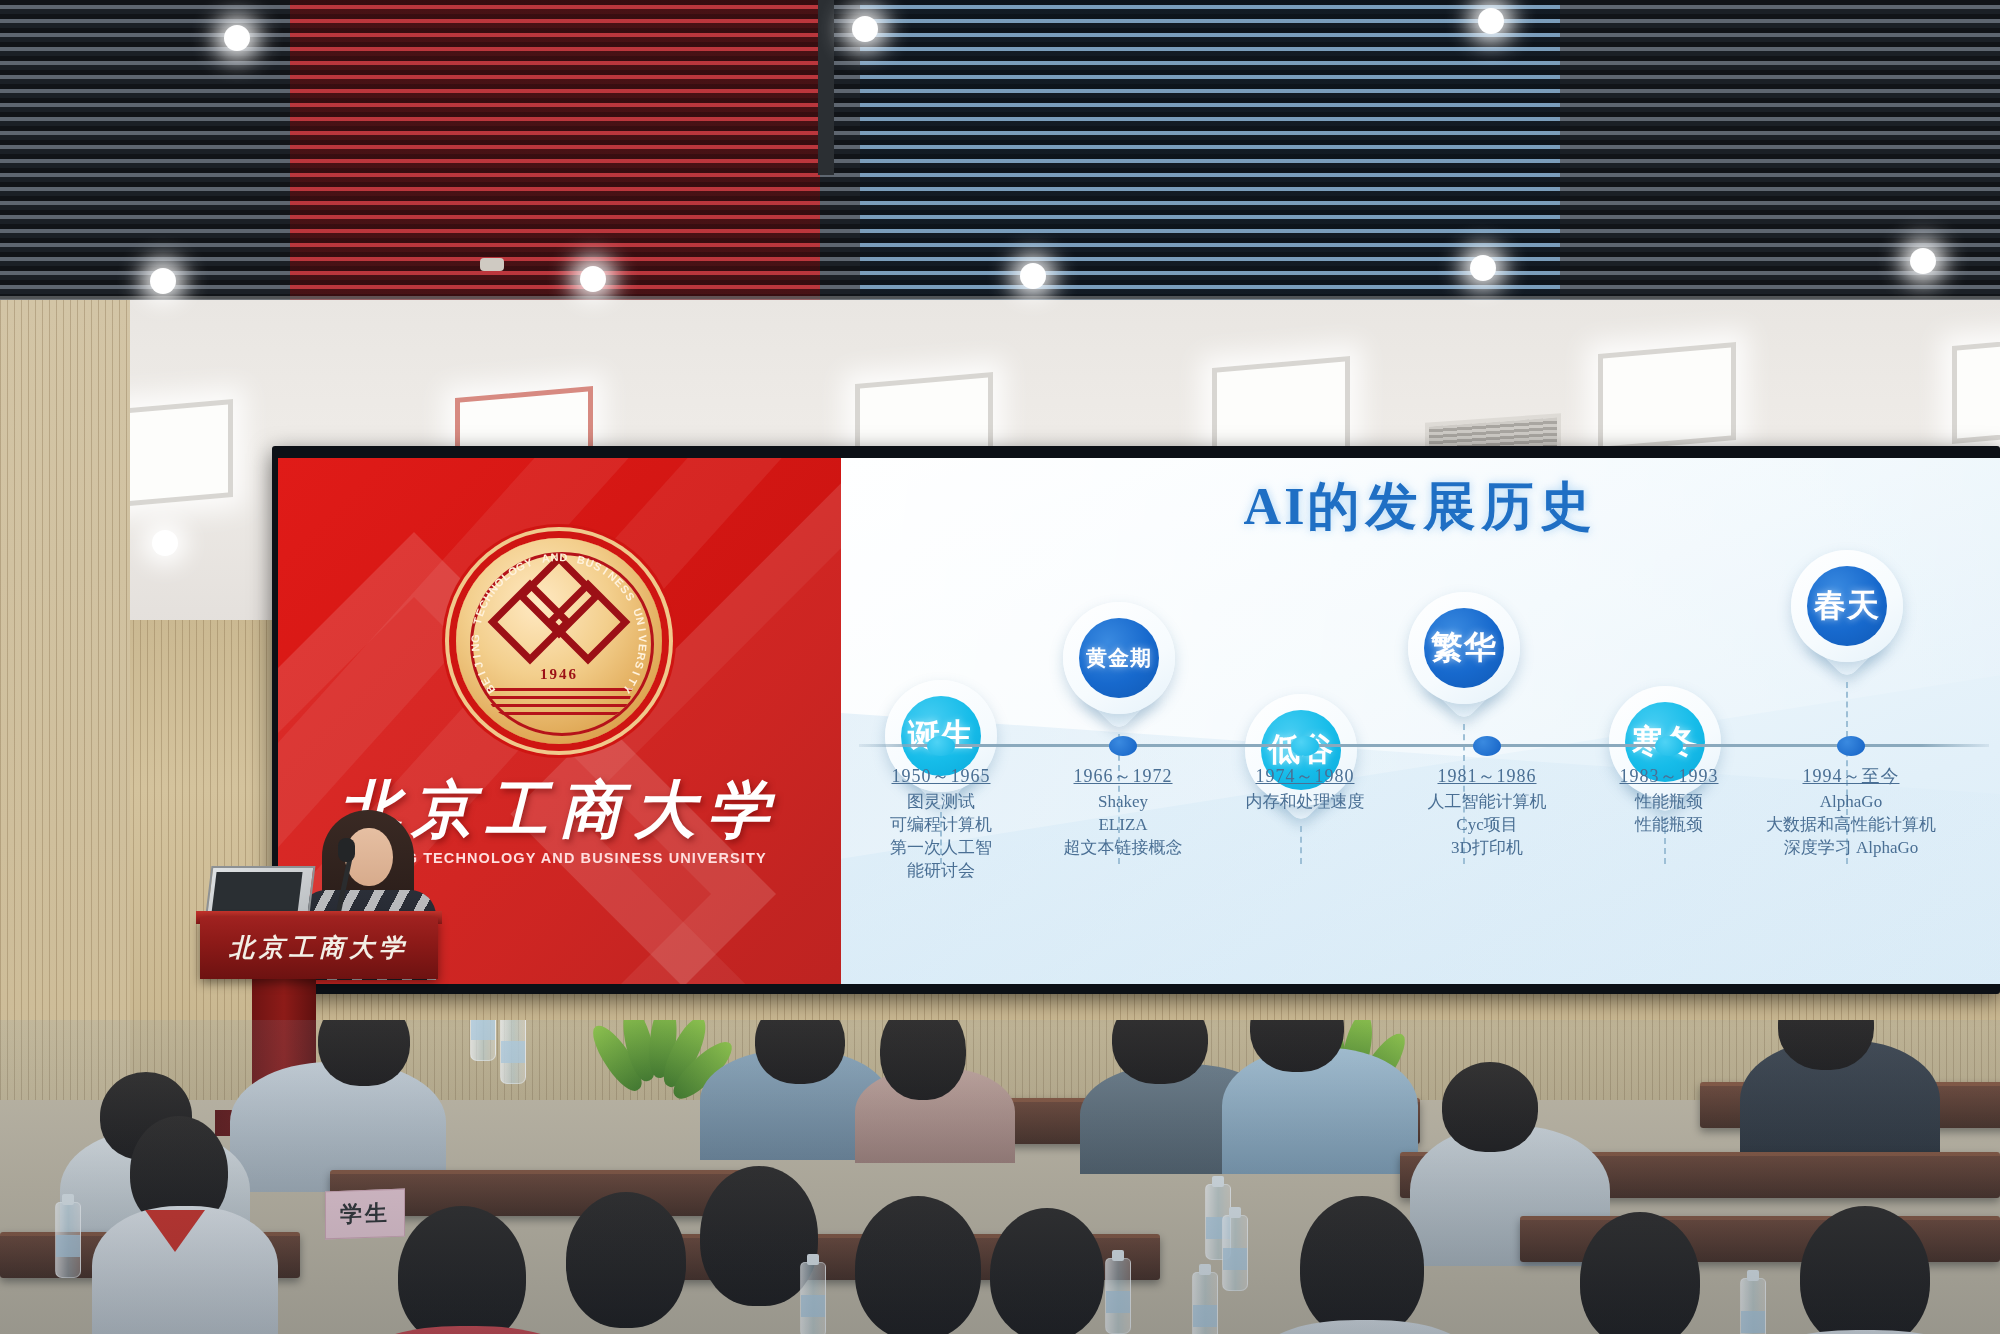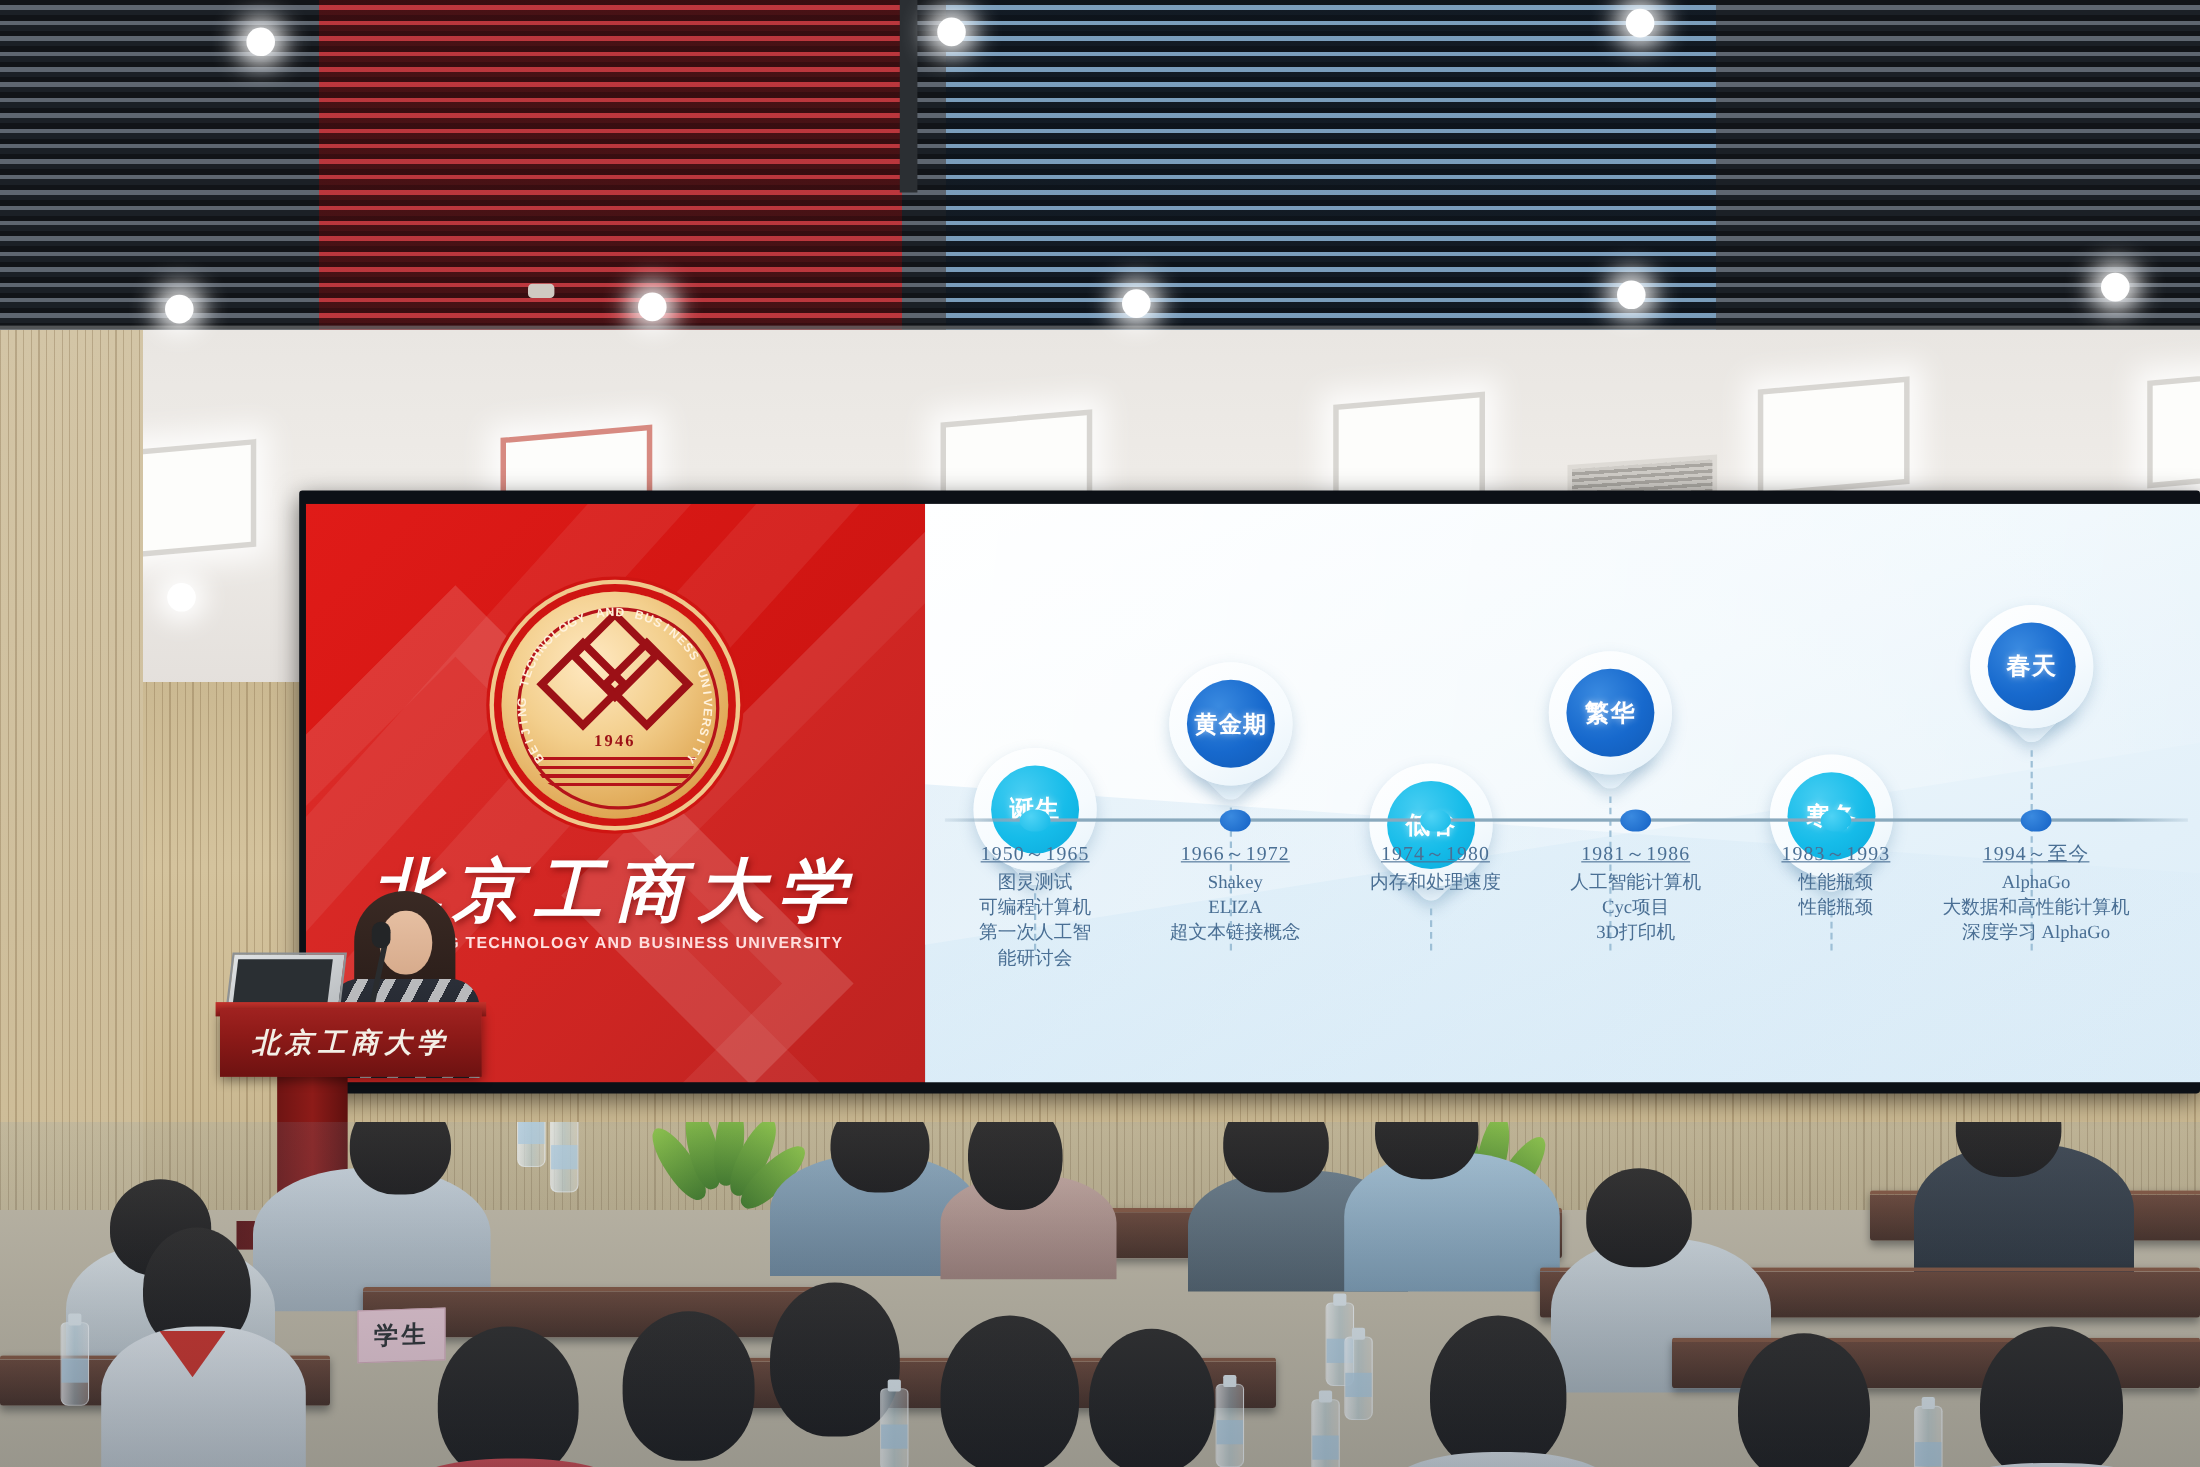--- a/index.html
+++ b/index.html
@@ -99,21 +99,21 @@
     background:linear-gradient(150deg,#fbfdff,#e9f4fb);
     transform:rotate(45deg);border-radius:0 0 12px 0;
     box-shadow:6px 6px 12px rgba(80,130,170,.22);}
   .pin .dot{position:absolute;left:16px;top:16px;width:80px;height:80px;border-radius:50%;
     display:flex;align-items:center;justify-content:center;
     color:#ffffff;font-family:"Liberation Serif",serif;font-weight:700;
     letter-spacing:1px;text-shadow:0 0 7px rgba(255,255,255,.55);}
   .pin.light .dot{background:radial-gradient(circle at 36% 30%,#46cdf2 0%,#16bce9 55%,#0aa9db 100%);}
   .pin.dark  .dot{background:radial-gradient(circle at 36% 30%,#3a8ae0 0%,#1769cd 55%,#1059b5 100%);}
   .pin .dot.s3{font-size:21px;}
-  .pin .dot.s2{font-size:22px;text-align:center;}
+  .pin .dot.s2{font-size:32px;text-align:center;}
   .pin .conn{position:absolute;left:55px;top:132px;width:0;
     border-left:2px dashed #9dbfd6;}
 
   
   .axis{position:absolute;left:18px;width:1130px;height:3px;
     background:linear-gradient(to right,rgba(120,150,175,.15),#8aa9bd 6%,#8aa9bd 94%,rgba(120,150,175,.15));}
   .tick{position:absolute;width:28px;height:20px;border-radius:50%;}
   .tick.light{background:radial-gradient(circle at 36% 30%,#4fd3f5,#12b8e7);}
   .tick.dark{background:radial-gradient(circle at 36% 30%,#3a8ae0,#1461c4);}
   .tl-item{position:absolute;text-align:center;color:#4a6f94;
@@ -276,20 +276,23 @@
       </div>
 
       <div class="uni-cn">北京工商大学</div>
       <div class="uni-en">BEIJING TECHNOLOGY AND BUSINESS UNIVERSITY</div>
     </div>
 
     <div class="slide">
       <div class="slide-wash" style="left:-80px;top:-120px;"></div>
       <div class="slide-wash2"></div>
 
+      <div class="slide-title">
+        <span class="lat">AI</span><span>的发展历史</span>
+      </div>
 
       <div id="pins">
           <div class="pin light" style="left: 44px; top: 222px;">
             <div class="tip"></div>
             <div class="head"></div>
             <div class="dot s2">诞生</div>
             <div class="conn" style="height: 52px;"></div>
           </div>
           <div class="pin dark" style="left: 222px; top: 144px;">
             <div class="tip"></div>

